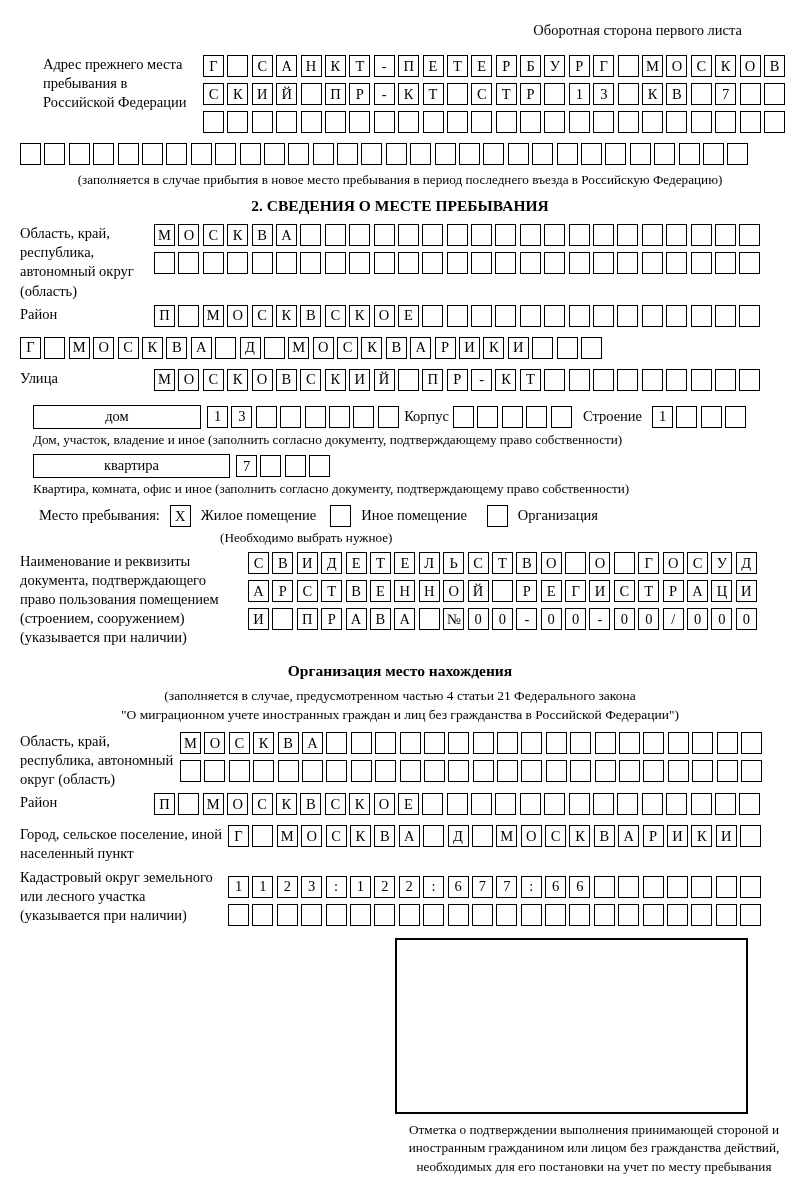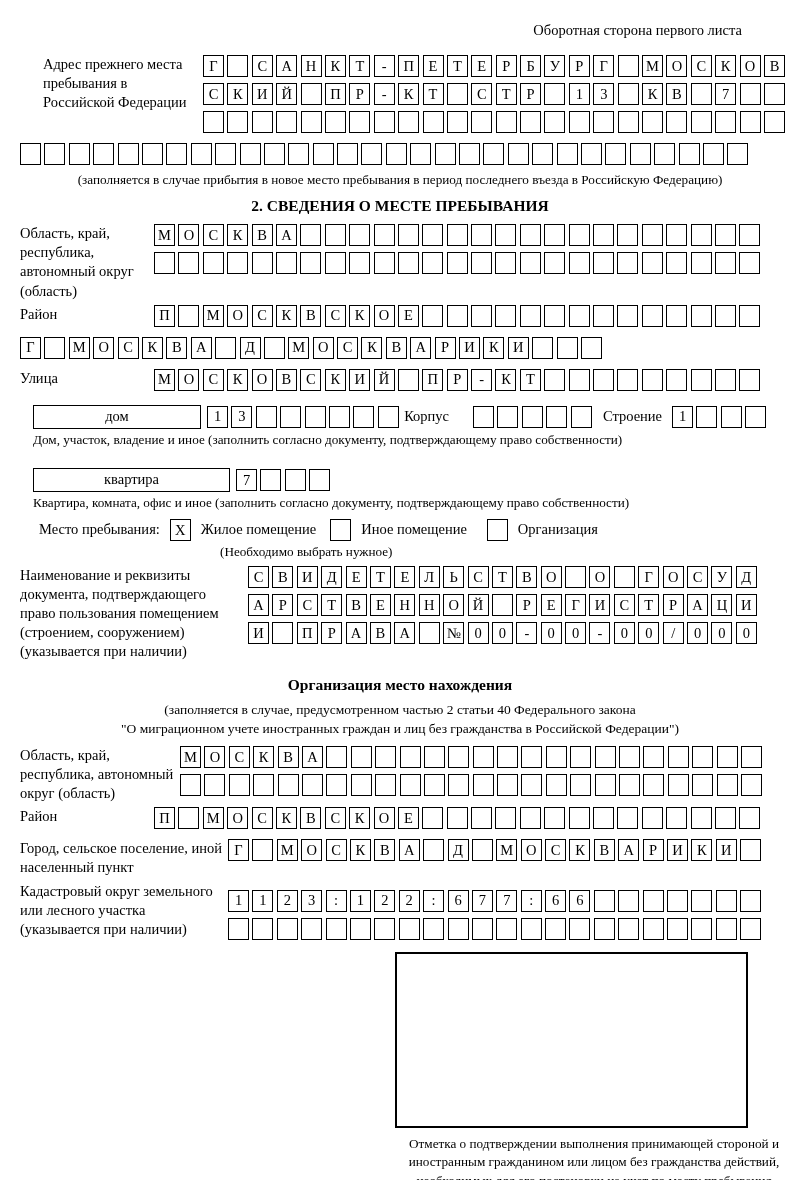--- a/index.html
+++ b/index.html
@@ -351,39 +351,39 @@
     <div class="cellrow" style="margin-bottom:0;">
         <span class="cell">1</span>
         <span class="cell">3</span>
         <span class="cell"></span>
         <span class="cell"></span>
         <span class="cell"></span>
         <span class="cell"></span>
         <span class="cell"></span>
         <span class="cell"></span>
       </div>
-    <div class="inline-label" style="margin:0 24px 0 2px;">Корпус</div>
+    <div class="inline-label" style="margin:0 4px 0 2px;">Корпус</div>
     <div class="cellrow" style="margin-bottom:0;">
         <span class="cell"></span>
         <span class="cell"></span>
         <span class="cell"></span>
         <span class="cell"></span>
         <span class="cell"></span>
       </div>
     <div class="inline-label" style="margin:0 10px 0 8px;">Строение</div>
     <div class="cellrow" style="margin-bottom:0;">
         <span class="cell">1</span>
         <span class="cell"></span>
         <span class="cell"></span>
         <span class="cell"></span>
       </div>
   </div>
   <div class="caption cap-indent" style="margin-left:13px;">Дом, участок, владение и иное (заполнить согласно документу, подтверждающему право собственности)</div>
 
-  <div class="houserow" style="margin-top:20px;">
+  <div class="houserow" style="margin-top:6px;">
     <div class="labelbox box-kv">квартира</div>
     <div class="cellrow" style="margin-bottom:0;">
         <span class="cell">7</span>
         <span class="cell"></span>
         <span class="cell"></span>
         <span class="cell"></span>
       </div>
   </div>
   <div class="caption cap-indent" style="margin-left:13px;">Квартира, комната, офис и иное (заполнить согласно документу, подтверждающему право собственности)</div>
 
@@ -467,21 +467,21 @@
           <span class="cell">0</span>
           <span class="cell">/</span>
           <span class="cell">0</span>
           <span class="cell">0</span>
           <span class="cell">0</span>
         </div>
     </div>
   </div>
 
   <div class="actual-title">Организация место нахождения</div>
-  <div class="actual-cap">(заполняется в случае, предусмотренном частью 2 статьи 40 Федерального закона</div>
+  <div class="actual-cap">(заполняется в случае, предусмотренном частью 4 статьи 21 Федерального закона</div>
   <div class="actual-cap">"О миграционном учете иностранных граждан и лиц без гражданства в Российской Федерации")</div>
 
   <div class="field actual-block">
     <div class="flabel w160">Область, край, республика, автономный округ (область)</div>
     <div class="rows">
       <div class="cellrow">
           <span class="cell">М</span>
           <span class="cell">О</span>
           <span class="cell">С</span>
           <span class="cell">К</span>

